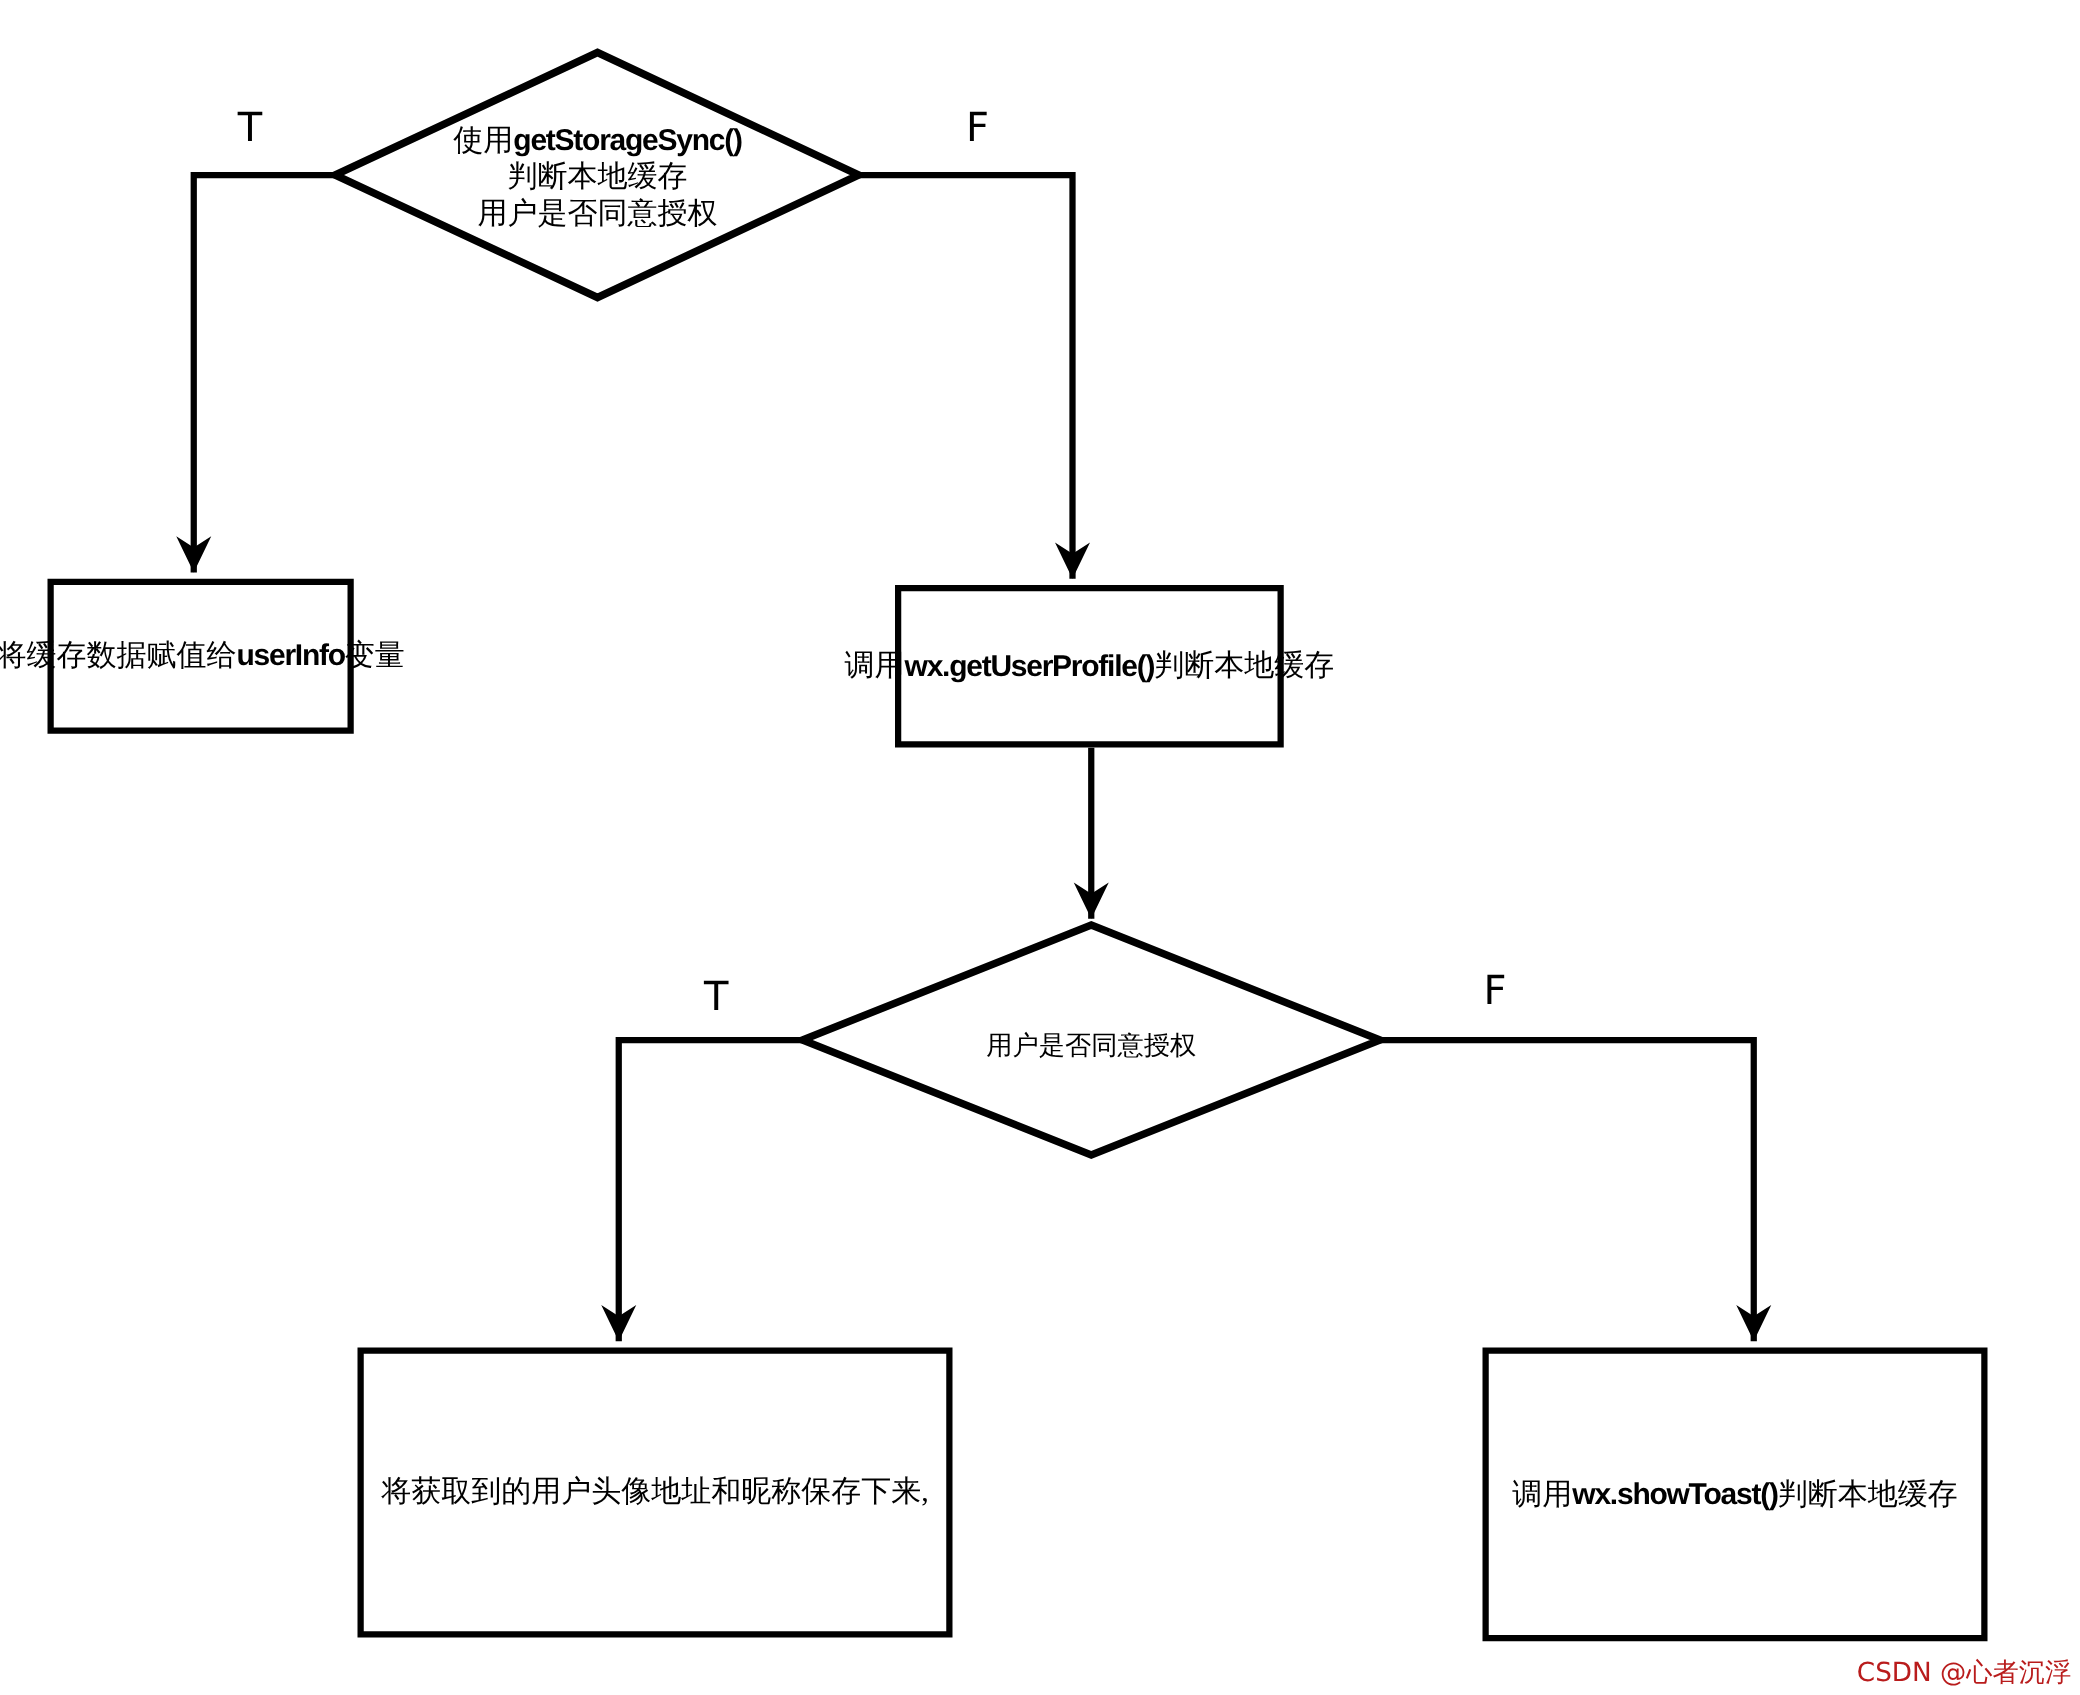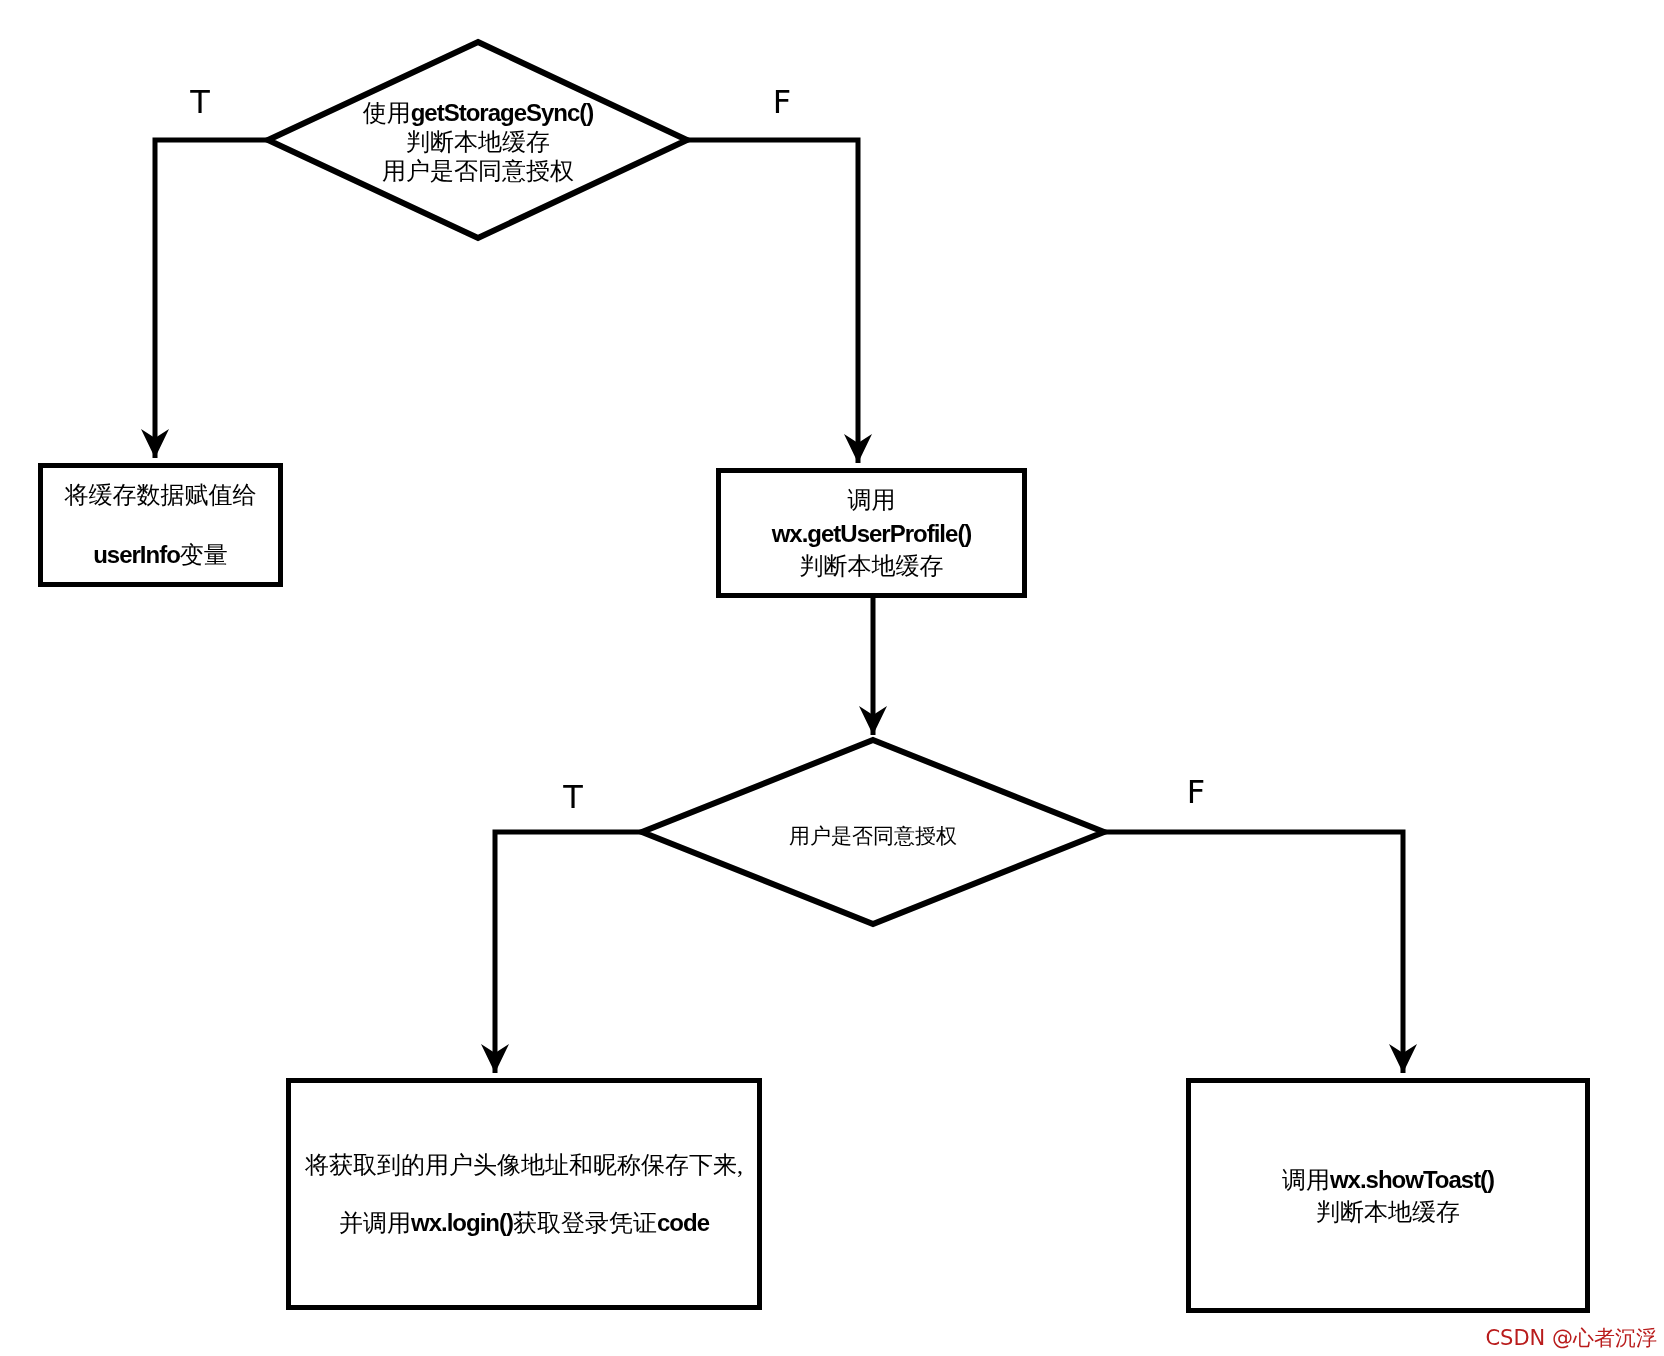--- a/index.html
+++ b/index.html
@@ -22,21 +22,21 @@
     top: 0;
     width: 1664px;
     height: 1356px;
   }
   .node-box {
     position: absolute;
     box-sizing: border-box;
     border: 5px solid #000000;
     background: #ffffff;
     display: flex;
-    flex-direction: column;
+    flex-direction: row;
     align-items: center;
     justify-content: center;
     text-align: center;
   }
   .shape-text {
     font-size: 24px;
     line-height: 30px;
     color: #000000;
     white-space: nowrap;
   }
@@ -118,21 +118,20 @@
     <div class="shape-text">判断本地缓存</div>
   </div>
 
   <div class="diamond-label shape-text" id="decision2-text">用户是否同意授权</div>
 
   <div class="branch-label" style="left:573px; top:797px;">T</div>
   <div class="branch-label" style="left:1196px; top:792px;">F</div>
 
   <div class="node-box" id="box-save">
     <div class="shape-text">将获取到的用户头像地址和昵称保存下来,</div>
-    <div class="shape-text"><span>并调用</span><span class="code">wx.login()</span><span>获取登录凭证</span><span class="code">code</span></div>
   </div>
 
   <div class="node-box" id="box-toast">
     <div class="shape-text"><span>调用</span><span class="code">wx.showToast()</span></div>
     <div class="shape-text">判断本地缓存</div>
   </div>
 
   <div id="watermark">CSDN @心者沉浮</div>
 
 </div>

